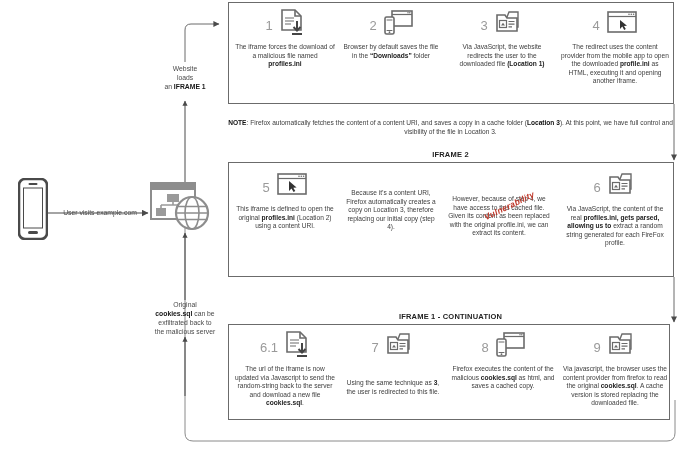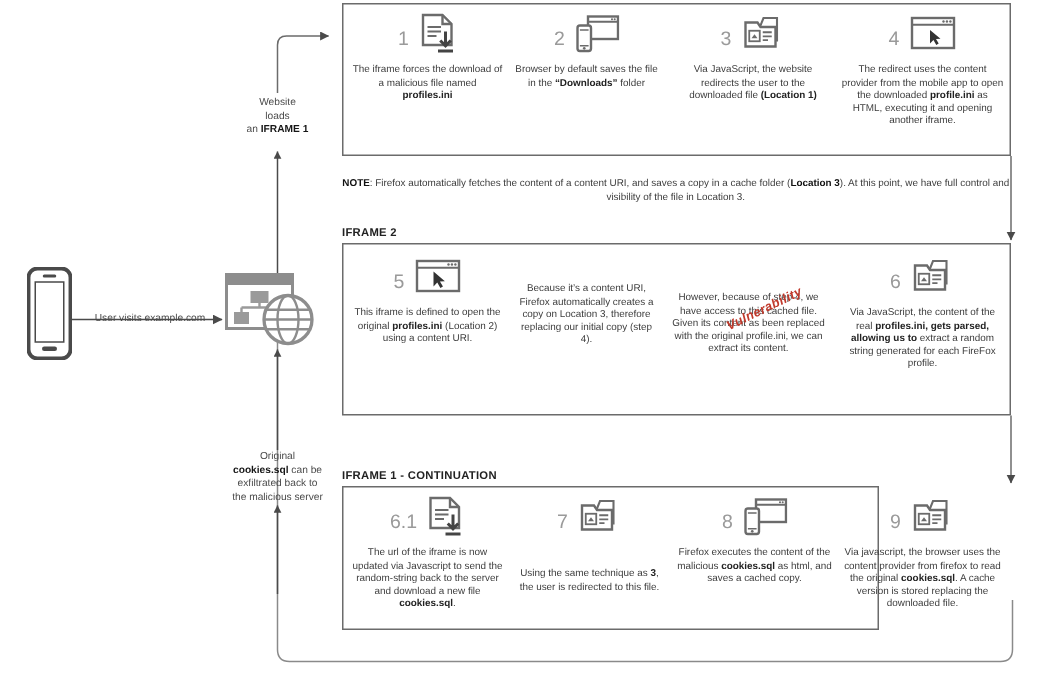--- a/index.html
+++ b/index.html
@@ -17,21 +17,21 @@
   .rowbox{
     position:absolute;
     border:1px solid #6b6b6b;
     background:#ffffff;
     box-sizing:border-box;
   }
   .rowlabel{
     position:absolute;
     font-size:7.5px;font-weight:bold;color:#222;
     letter-spacing:.2px;
-    text-align:left;
+    text-align:center;
   }
 
   
   .cell{position:absolute;box-sizing:border-box;}
   .cellhead{
     display:flex;align-items:center;justify-content:center;
     gap:6px;height:36px;
   }
   .stepnum{
     font-size:13px;color:#9a9a9a;font-weight:normal;line-height:1;
@@ -259,21 +259,21 @@
             <path d="M14.5,12.5 H20.5 M14.5,15.2 H20.5 M14.5,17.8 H18" stroke="#6b6b6b" stroke-width="1.2"></path>
           </svg>
         </span>
       </div>
       <div class="celltext">Via JavaScript, the content of the real <b>profiles.ini, gets parsed, allowing us to</b> extract a random string generated for each FireFox profile.</div>
     </div>
   </div>
 
   <div class="vuln" style="left:487px;top:212px;">Vulnerability</div>
 
-  <div class="rowbox" style="left:228px;top:324px;width:358px;height:96px;">
+  <div class="rowbox" style="left:228px;top:324px;width:442px;height:96px;">
 
     <div class="cell" style="left:2px;top:4px;width:108px;">
       <div class="cellhead">
         <span class="stepnum">6.1</span>
         <span class="icon">
           <svg width="26" height="30" viewBox="0 0 26 30">
             <path d="M3,2 H16 L22,8 V22 H3 Z" fill="#ffffff" stroke="#6b6b6b" stroke-width="1.6"></path>
             <path d="M16,2 V8 H22" fill="none" stroke="#6b6b6b" stroke-width="1.6"></path>
             <path d="M6,10 H15 M6,13 H15 M6,16 H12" stroke="#6b6b6b" stroke-width="1.2"></path>
             <path d="M18,13 V22 M14.5,19 L18,22.6 L21.5,19" fill="none" stroke="#444" stroke-width="2"></path>

